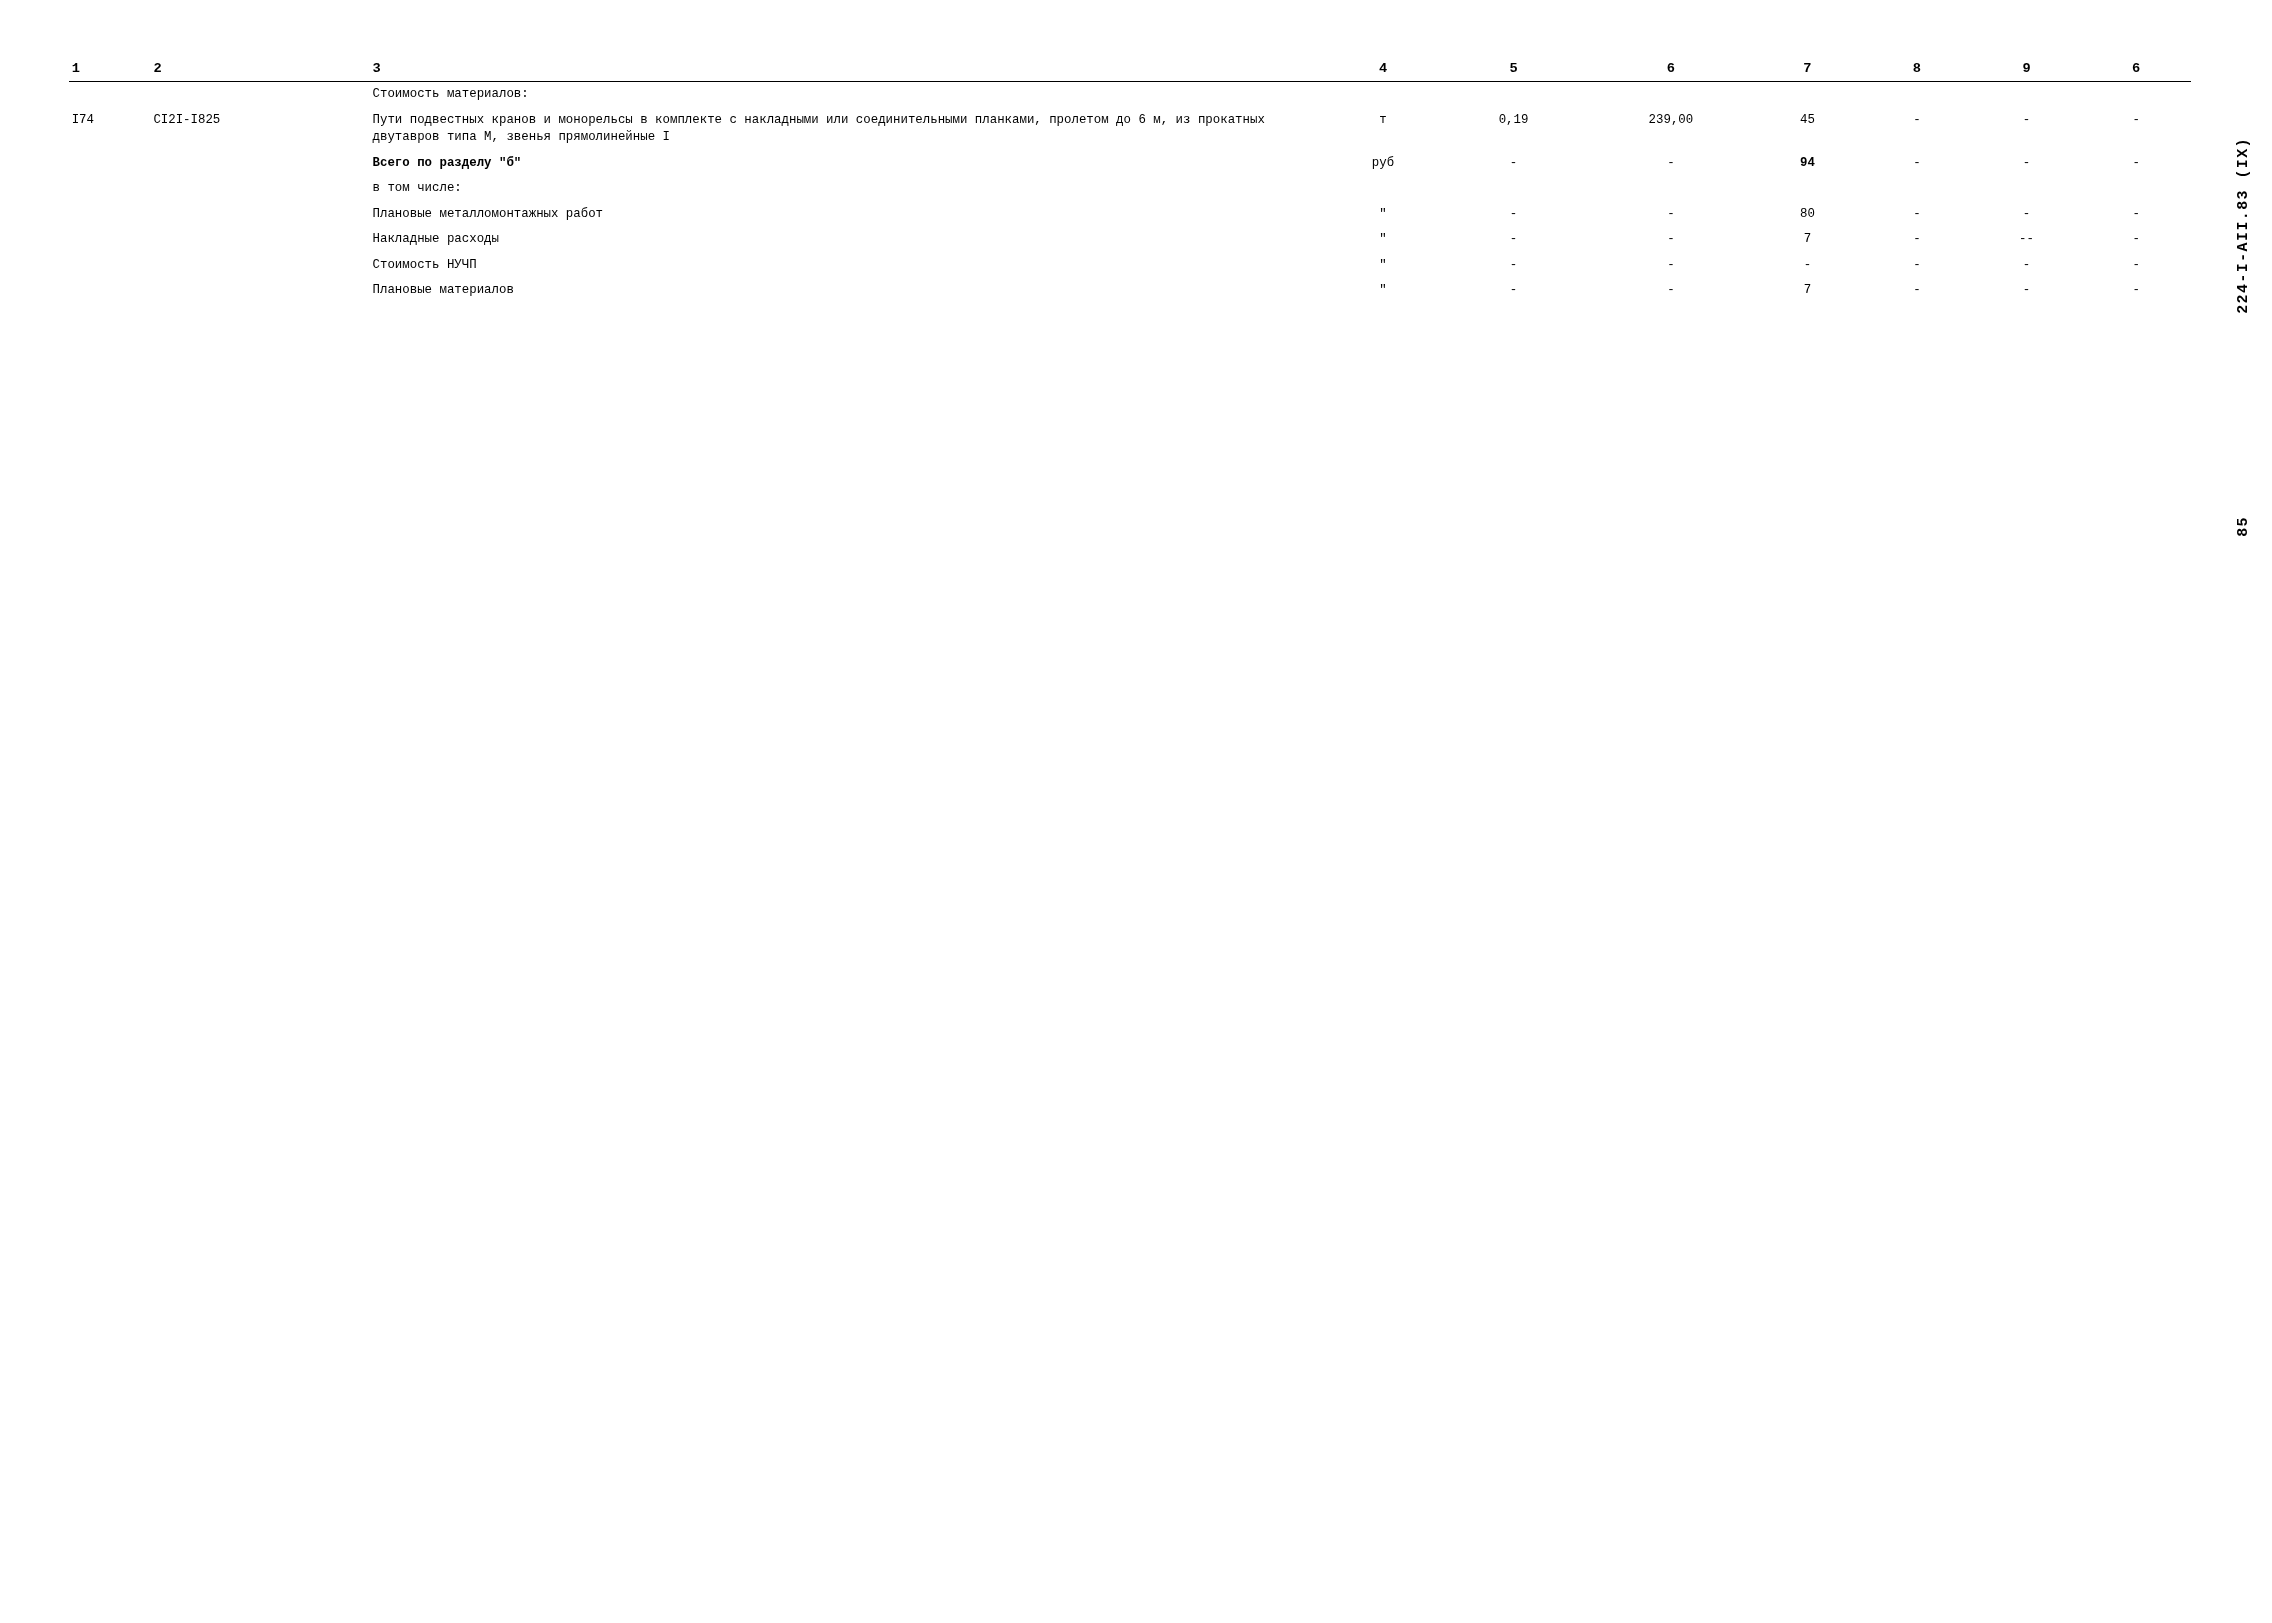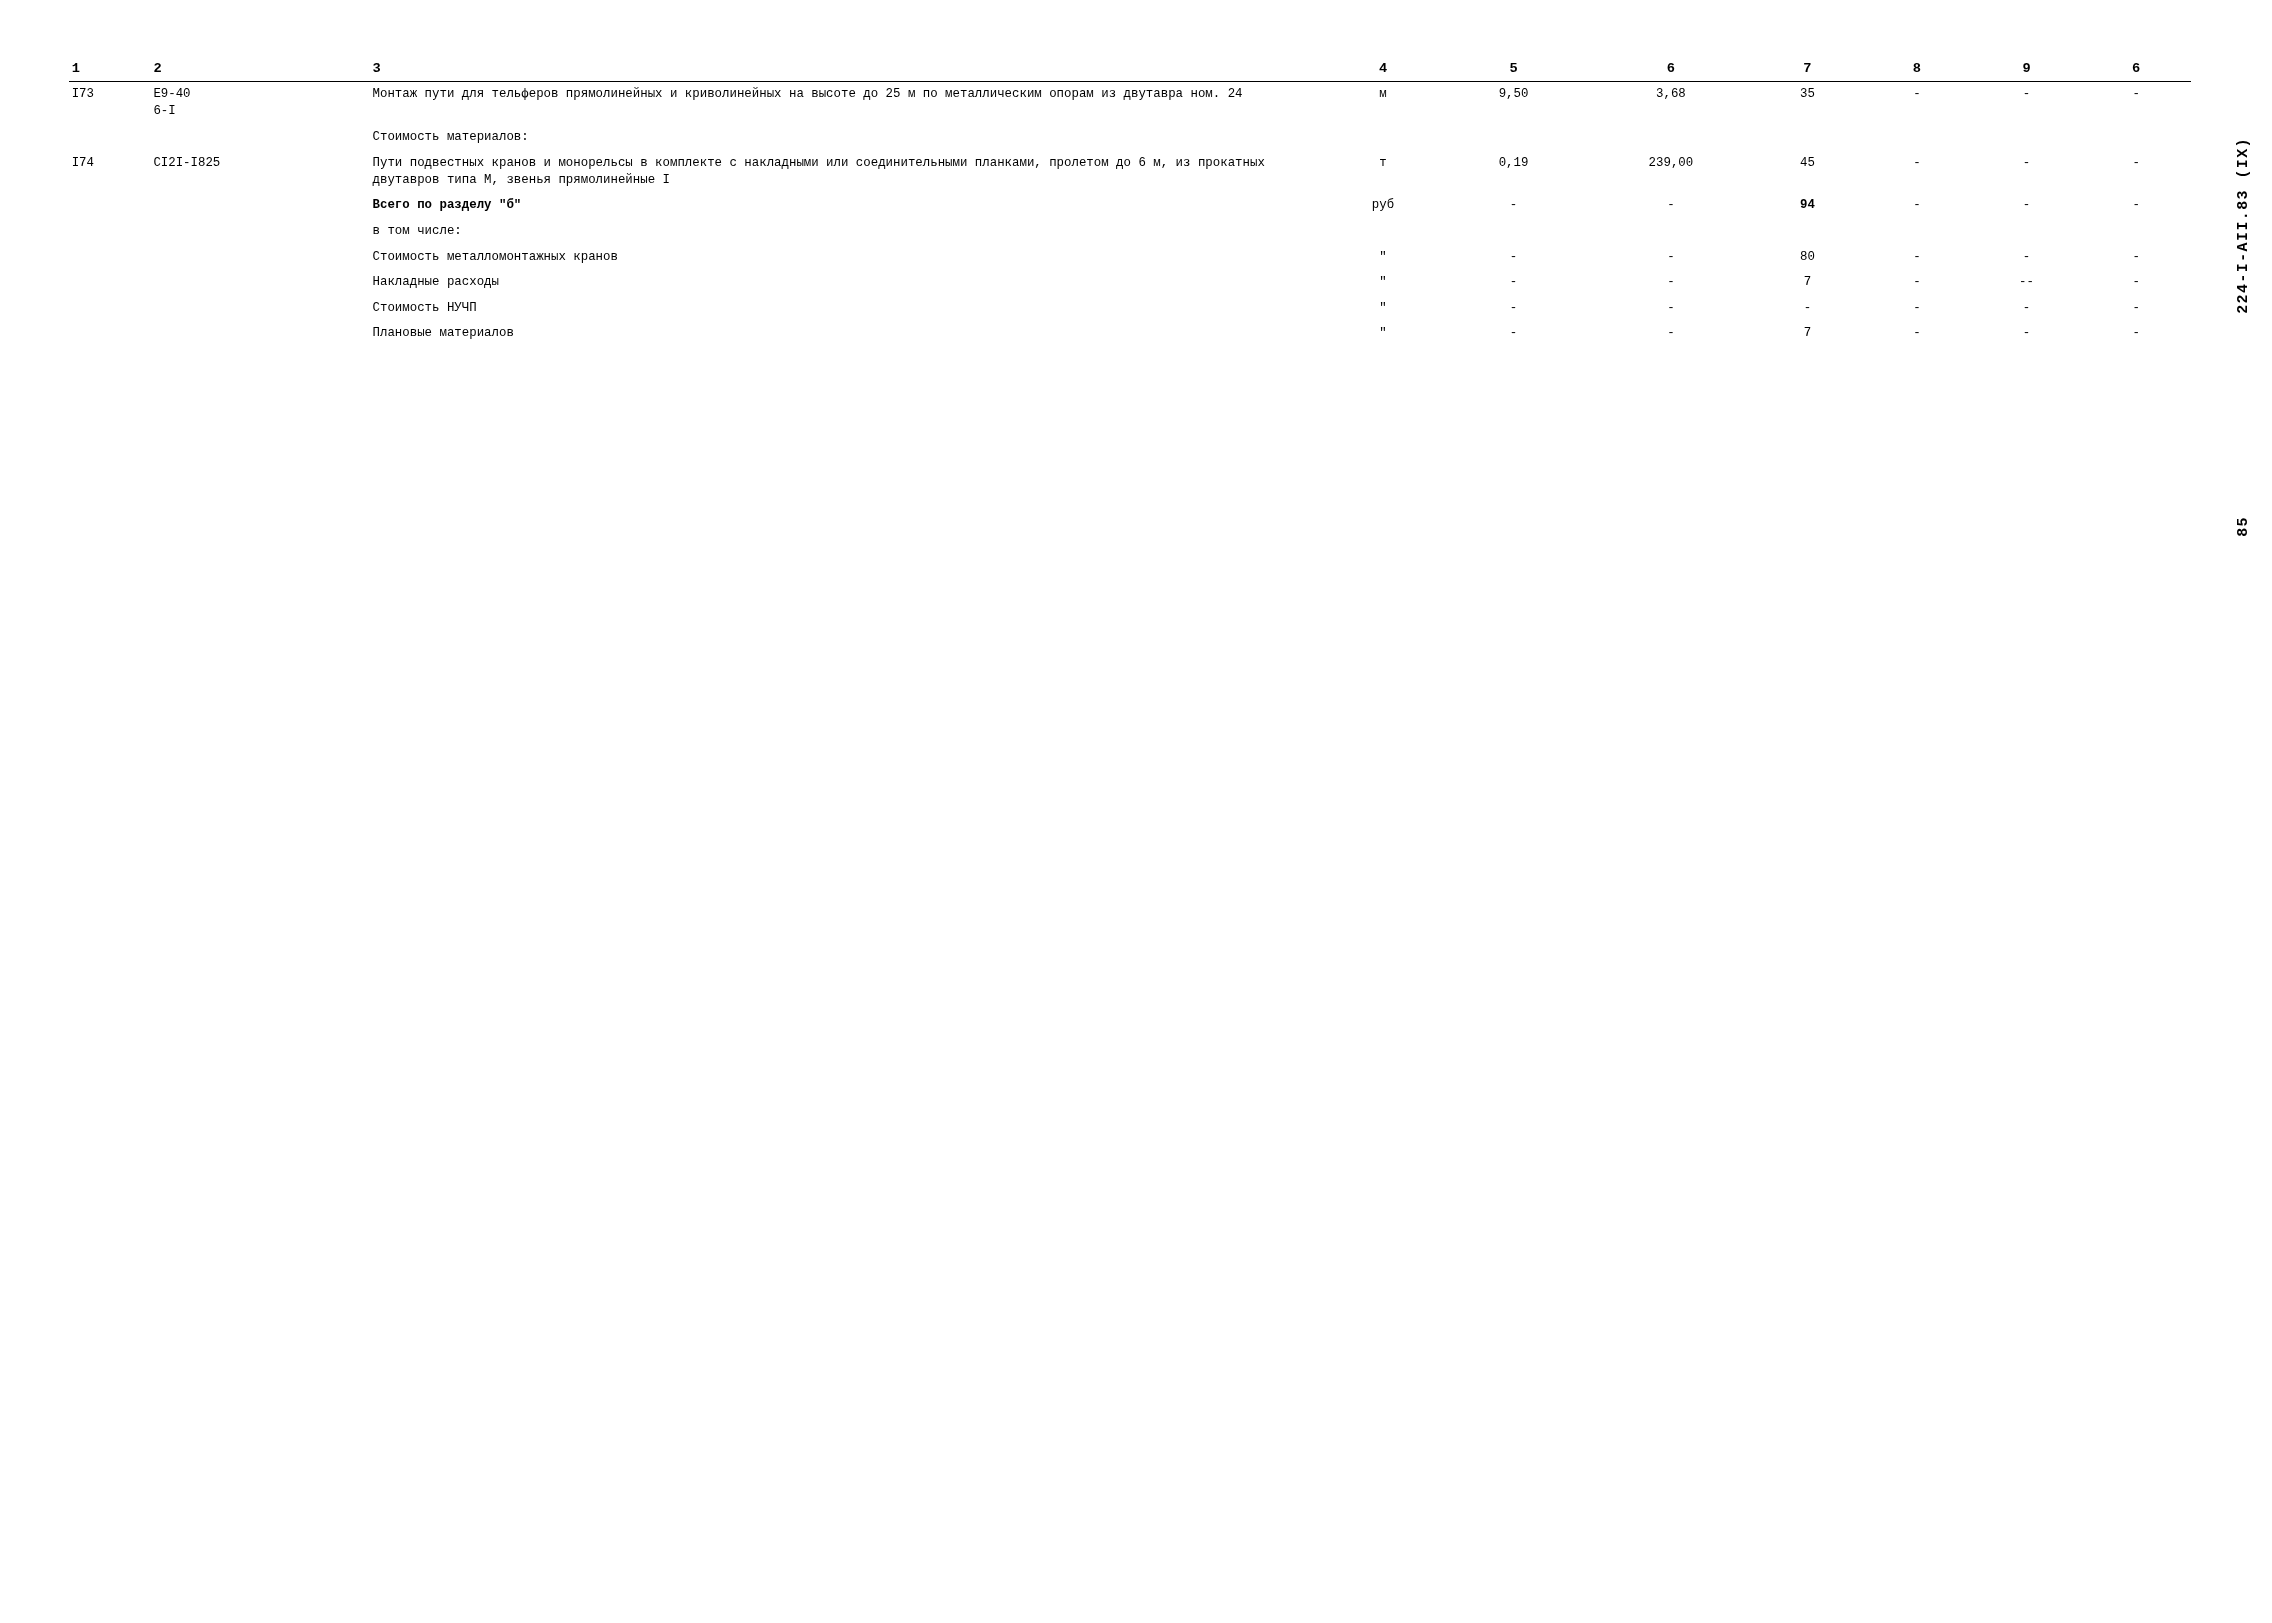--- a/index.html
+++ b/index.html
@@ -127,33 +127,20 @@
         <th class="center">4</th>
         <th class="center">5</th>
         <th class="center">6</th>
         <th class="center">7</th>
         <th class="center">8</th>
         <th class="center">9</th>
         <th class="center">6</th>
       </tr>
     </thead>
     <tbody id="table-body">
-    <tr>
-          <td>I73</td>
-          <td style="white-space: pre-line;">Е9-40
-6-I</td>
-          <td class="">Монтаж пути для тельферов прямолинейных и криволинейных на высоте до 25 м по металлическим опорам из двутавра ном. 24</td>
-          <td class="center">м</td>
-          <td class="center">9,50</td>
-          <td class="center">3,68</td>
-          <td class="center">35</td>
-          <td class="center">-</td>
-          <td class="center">-</td>
-          <td class="center">-</td>
-        </tr>
         <tr>
           <td></td>
           <td style="white-space: pre-line;"></td>
           <td class="">Стоимость материалов:</td>
           <td class="center"></td>
           <td class="center"></td>
           <td class="center"></td>
           <td class="center"></td>
           <td class="center"></td>
           <td class="center"></td>
@@ -191,21 +178,21 @@
           <td class="center"></td>
           <td class="center"></td>
           <td class="center"></td>
           <td class="center"></td>
           <td class="center"></td>
           <td class="center"></td>
         </tr>
         <tr>
           <td></td>
           <td style="white-space: pre-line;"></td>
-          <td class="">Стоимость металломонтажных кранов</td>
+          <td class="">Плановые металломонтажных работ</td>
           <td class="center">"</td>
           <td class="center">-</td>
           <td class="center">-</td>
           <td class="center">80</td>
           <td class="center">-</td>
           <td class="center">-</td>
           <td class="center">-</td>
         </tr>
         <tr>
           <td></td>

